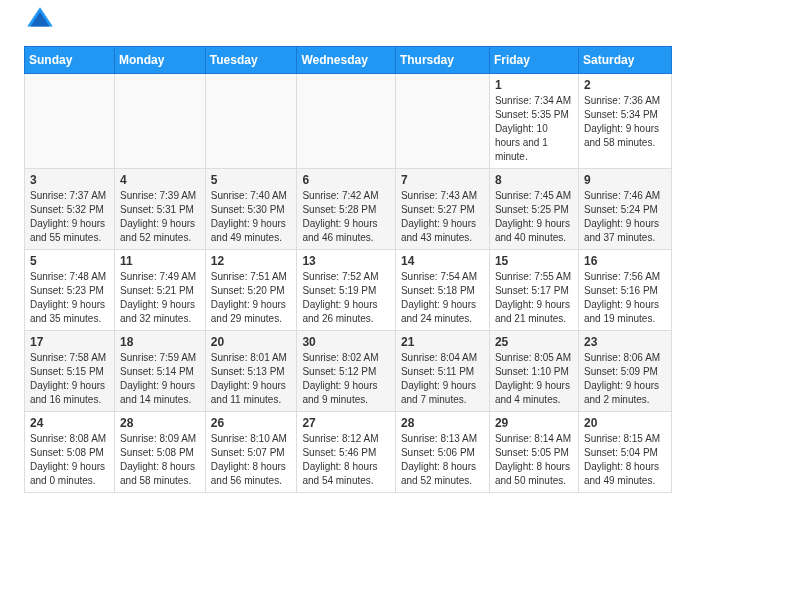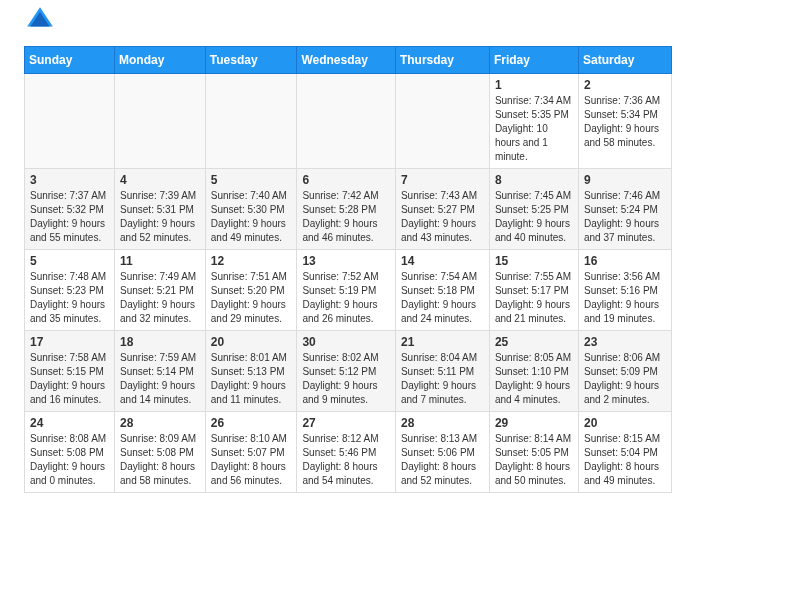--- a/index.html
+++ b/index.html
@@ -224,21 +224,21 @@
 Daylight: 9 hours and 24 minutes.</div>
           </td>
           <td>
             <span class="day-number">15</span>
             <div class="day-info">Sunrise: 7:55 AM
 Sunset: 5:17 PM
 Daylight: 9 hours and 21 minutes.</div>
           </td>
           <td>
             <span class="day-number">16</span>
-            <div class="day-info">Sunrise: 3:56 AM
+            <div class="day-info">Sunrise: 7:56 AM
 Sunset: 5:16 PM
 Daylight: 9 hours and 19 minutes.</div>
           </td>
         </tr>
         <tr class="row-even">
           <td>
             <span class="day-number">17</span>
             <div class="day-info">Sunrise: 7:58 AM
 Sunset: 5:15 PM
 Daylight: 9 hours and 16 minutes.</div>

